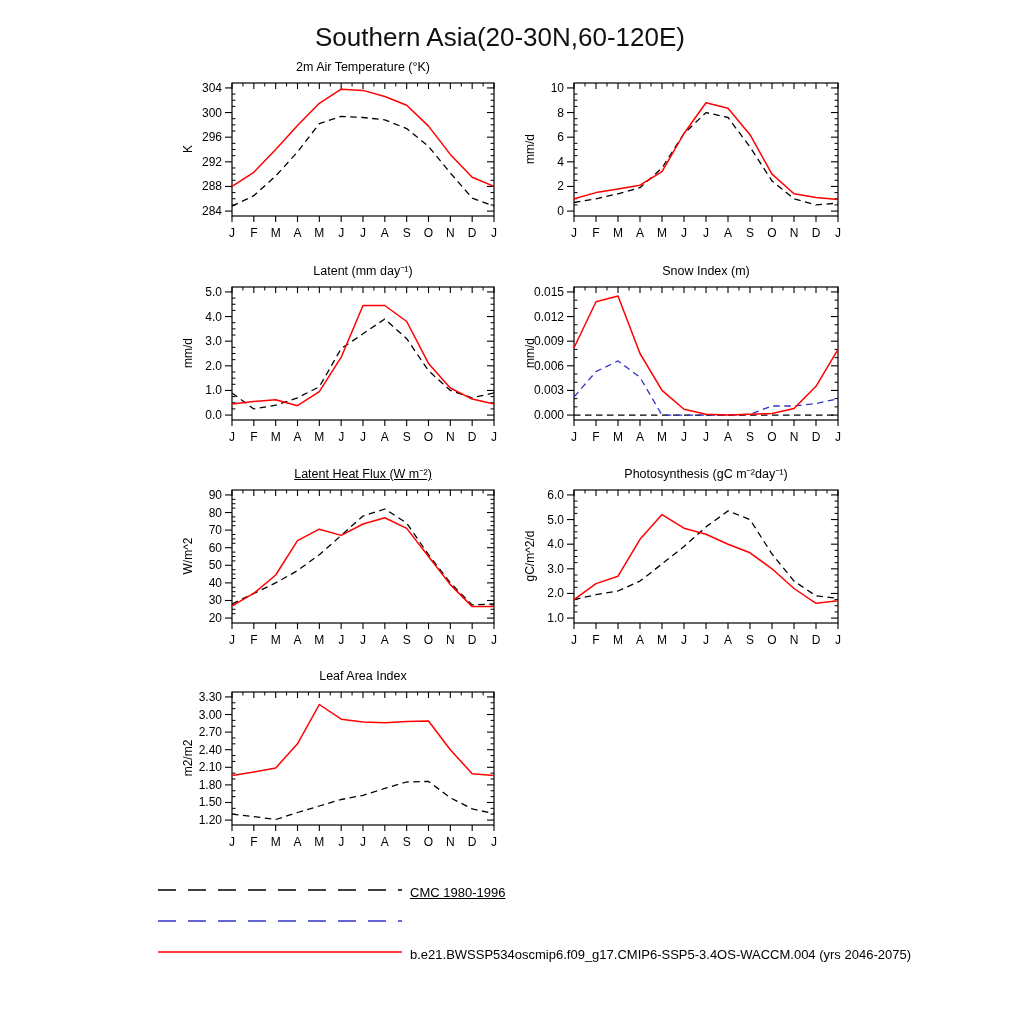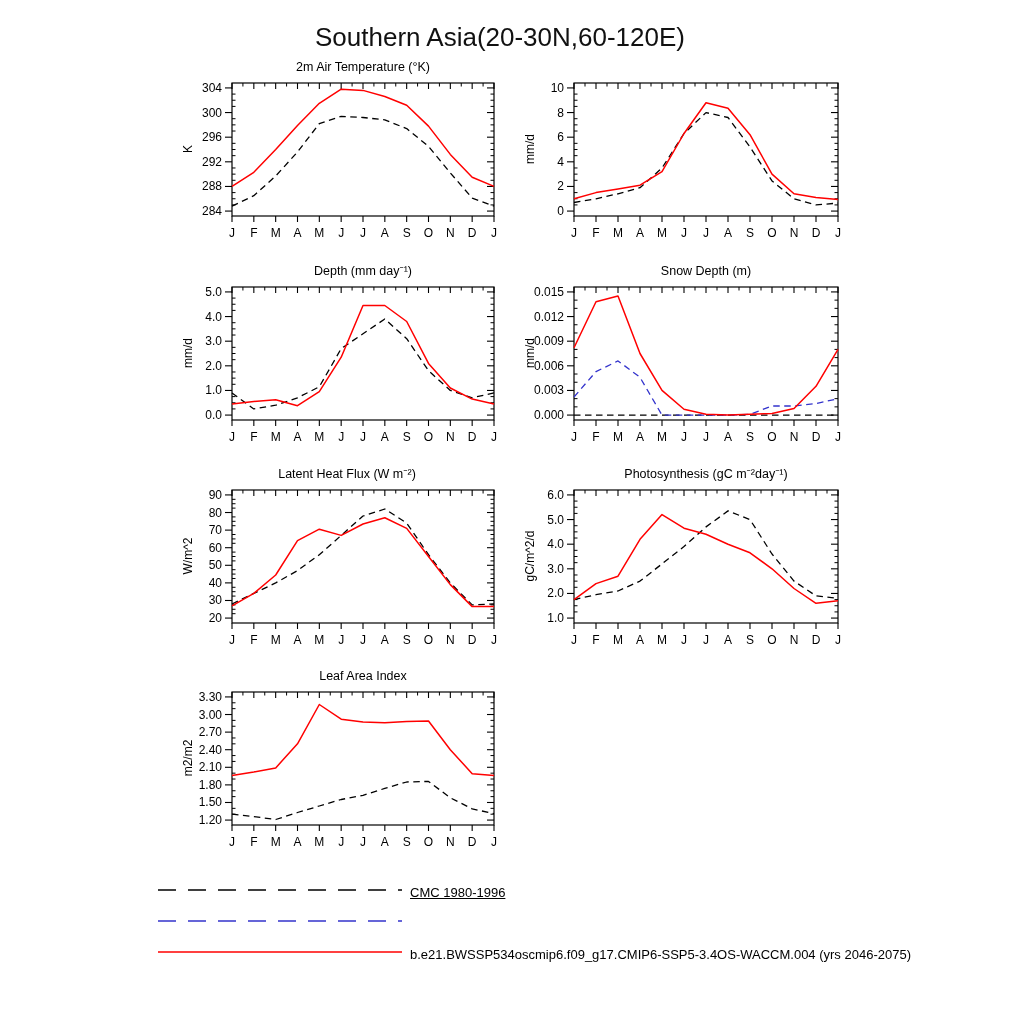--- a/index.html
+++ b/index.html
@@ -17,23 +17,23 @@
                 font-size:13px;white-space:nowrap;}
 </style>
 </head>
 <body>
 
 <div id="page">
 
   <div class="main-title">Southern Asia(20-30N,60-120E)</div>
 
   <div class="panel-title" style="left:232px;top:59px;width:262px;text-align:center;">2m Air Temperature (°K)</div>
-  <div class="panel-title" style="left:232px;top:263px;width:262px;">Depth (mm day⁻¹)</div>
-  <div class="panel-title" style="left:574px;top:263px;width:264px;">Snow Depth (m)</div>
-  <div class="panel-title" style="left:216px;top:466px;width:262px;">Latent Heat Flux (W m⁻²)</div>
+  <div class="panel-title" style="left:232px;top:263px;width:262px;">Latent (mm day⁻¹)</div>
+  <div class="panel-title" style="left:574px;top:263px;width:264px;">Snow Index (m)</div>
+  <div class="panel-title" style="left:232px;top:466px;width:262px;text-decoration:underline;">Latent Heat Flux (W m⁻²)</div>
   <div class="panel-title" style="left:574px;top:466px;width:264px;">Photosynthesis (gC m⁻²day⁻¹)</div>
   <div class="panel-title" style="left:232px;top:668px;width:262px;">Leaf Area Index</div>
 
   <div class="ylabel" style="left:128px;top:141px;">K</div>
   <div class="ylabel" style="left:470px;top:141px;">mm/d</div>
   <div class="ylabel" style="left:128px;top:345px;">mm/d</div>
   <div class="ylabel" style="left:470px;top:345px;">mm/d</div>
   <div class="ylabel" style="left:128px;top:548px;">W/m^2</div>
   <div class="ylabel" style="left:470px;top:548px;">gC/m^2/d</div>
   <div class="ylabel" style="left:128px;top:750px;">m2/m2</div>

